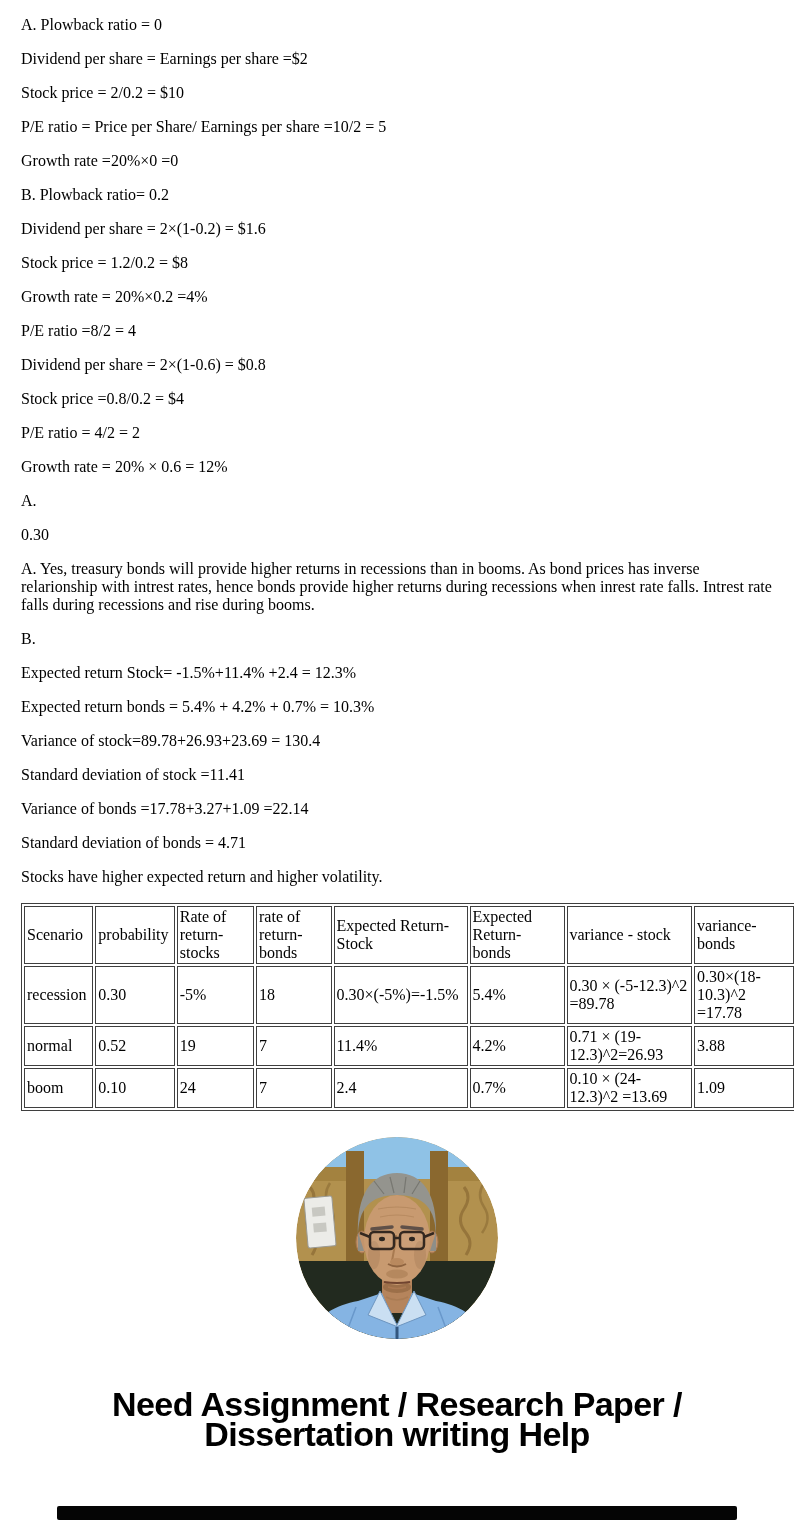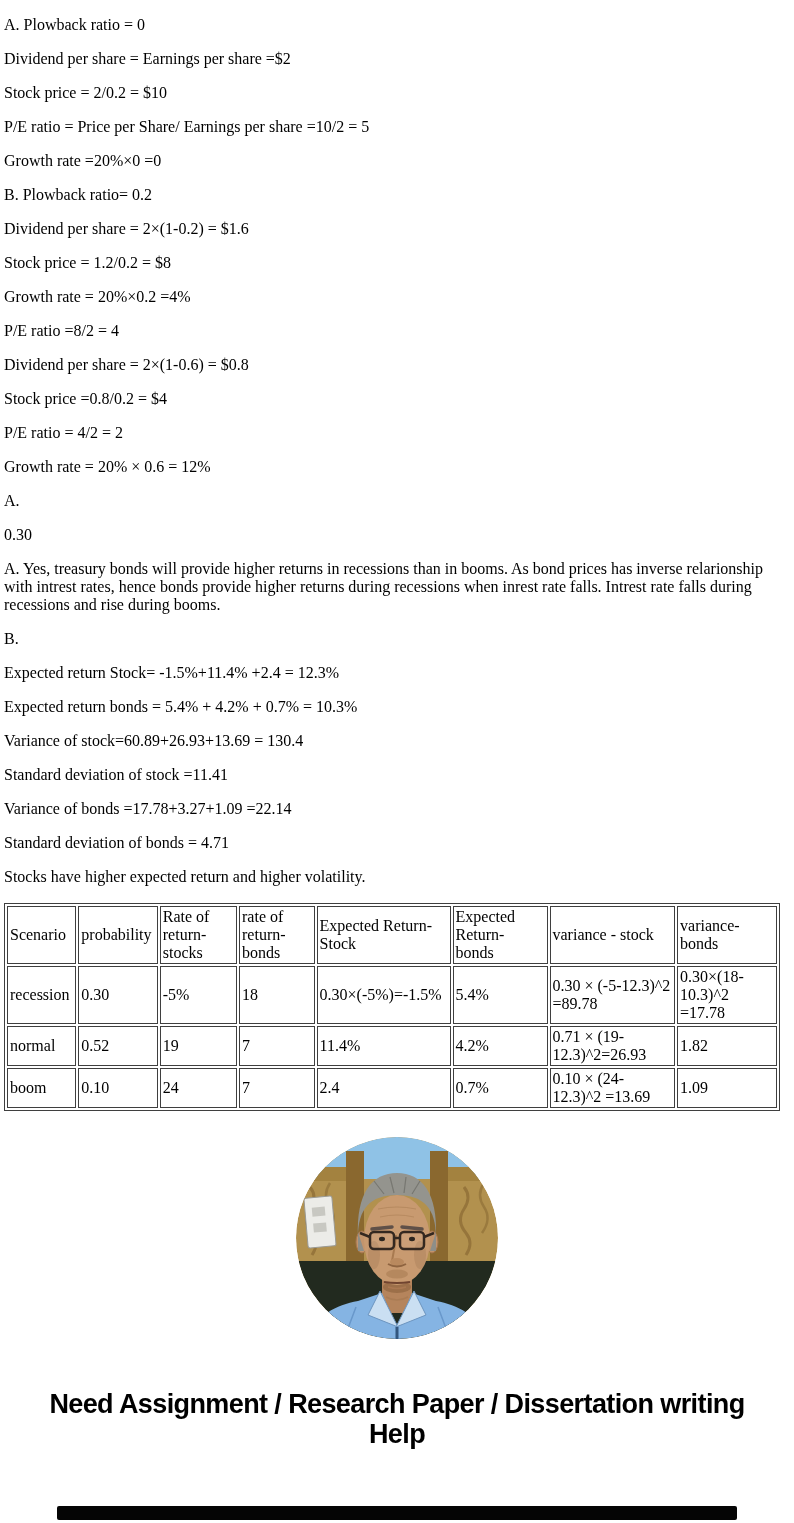--- a/index.html
+++ b/index.html
@@ -5,21 +5,21 @@
   html, body { margin: 0; padding: 0; }
   body {
     width: 794px; height: 1523px;
     background: #ffffff;
     color: #000000;
     font-family: "Liberation Serif", serif;
     font-size: 16px;
     position: relative;
     overflow: hidden;
   }
-  .content { padding: 0 4px; }
+  .content { padding: 0 21px; }
   .content p.doc { margin: 16px 0; line-height: 18px; }
 
   table.scenario {
     border-collapse: separate;
     border-spacing: 2px;
     border: 1px solid #3f3f3f;
     width: 776px;
     margin-top: 17px;
   }
   table.scenario th, table.scenario td {
@@ -36,21 +36,21 @@
     margin: 26px auto 0 auto;
     border-radius: 50%;
     overflow: hidden;
   }
 
   .footer {
     margin-top: 50px;
     text-align: center;
     font-family: "Liberation Sans", sans-serif;
     font-weight: bold;
-    font-size: 27px;
+    font-size: 34px;
     line-height: 30px;
     letter-spacing: -0.6px;
   }
   .footer .wrap { max-width: 742px; margin: 0 auto; }
   .footer p { margin: 0; }
 
   .bottom-bar {
     position: absolute;
     left: 57px; top: 1506px;
     width: 680px; height: 14px;
@@ -77,21 +77,21 @@
       <p class="doc">Dividend per share = 2×(1-0.6) = $0.8</p>
       <p class="doc">Stock price =0.8/0.2 = $4</p>
       <p class="doc">P/E ratio = 4/2 = 2</p>
       <p class="doc">Growth rate = 20% × 0.6 = 12%</p>
       <p class="doc">A.</p>
       <p class="doc">0.30</p>
       <p class="doc">A. Yes, treasury bonds will provide higher returns in recessions than in booms. As bond prices has inverse relarionship with intrest rates, hence bonds provide higher returns during recessions when inrest rate falls. Intrest rate falls during recessions and rise during booms.</p>
       <p class="doc">B.</p>
       <p class="doc">Expected return Stock= -1.5%+11.4% +2.4 = 12.3%</p>
       <p class="doc">Expected return bonds = 5.4% + 4.2% + 0.7% = 10.3%</p>
-      <p class="doc">Variance of stock=60.89+26.93+13.69 = 130.4</p>
+      <p class="doc">Variance of stock=89.78+26.93+23.69 = 130.4</p>
       <p class="doc">Standard deviation of stock =11.41</p>
       <p class="doc">Variance of bonds =17.78+3.27+1.09 =22.14</p>
       <p class="doc">Standard deviation of bonds = 4.71</p>
       <p class="doc">Stocks have higher expected return and higher volatility.</p>
     </div>
 
   <table class="scenario">
     <colgroup>
       <col style="width:70px">
         <col style="width:80px">
@@ -126,21 +126,21 @@
           <td>0.30×(18-10.3)^2 =17.78</td>
         </tr>
         <tr>
           <td>normal</td>
           <td>0.52</td>
           <td>19</td>
           <td>7</td>
           <td>11.4%</td>
           <td>4.2%</td>
           <td>0.71 × (19-12.3)^2=26.93</td>
-          <td>1.82</td>
+          <td>3.88</td>
         </tr>
         <tr>
           <td>boom</td>
           <td>0.10</td>
           <td>24</td>
           <td>7</td>
           <td>2.4</td>
           <td>0.7%</td>
           <td>0.10 × (24- 12.3)^2 =13.69</td>
           <td>1.09</td>

